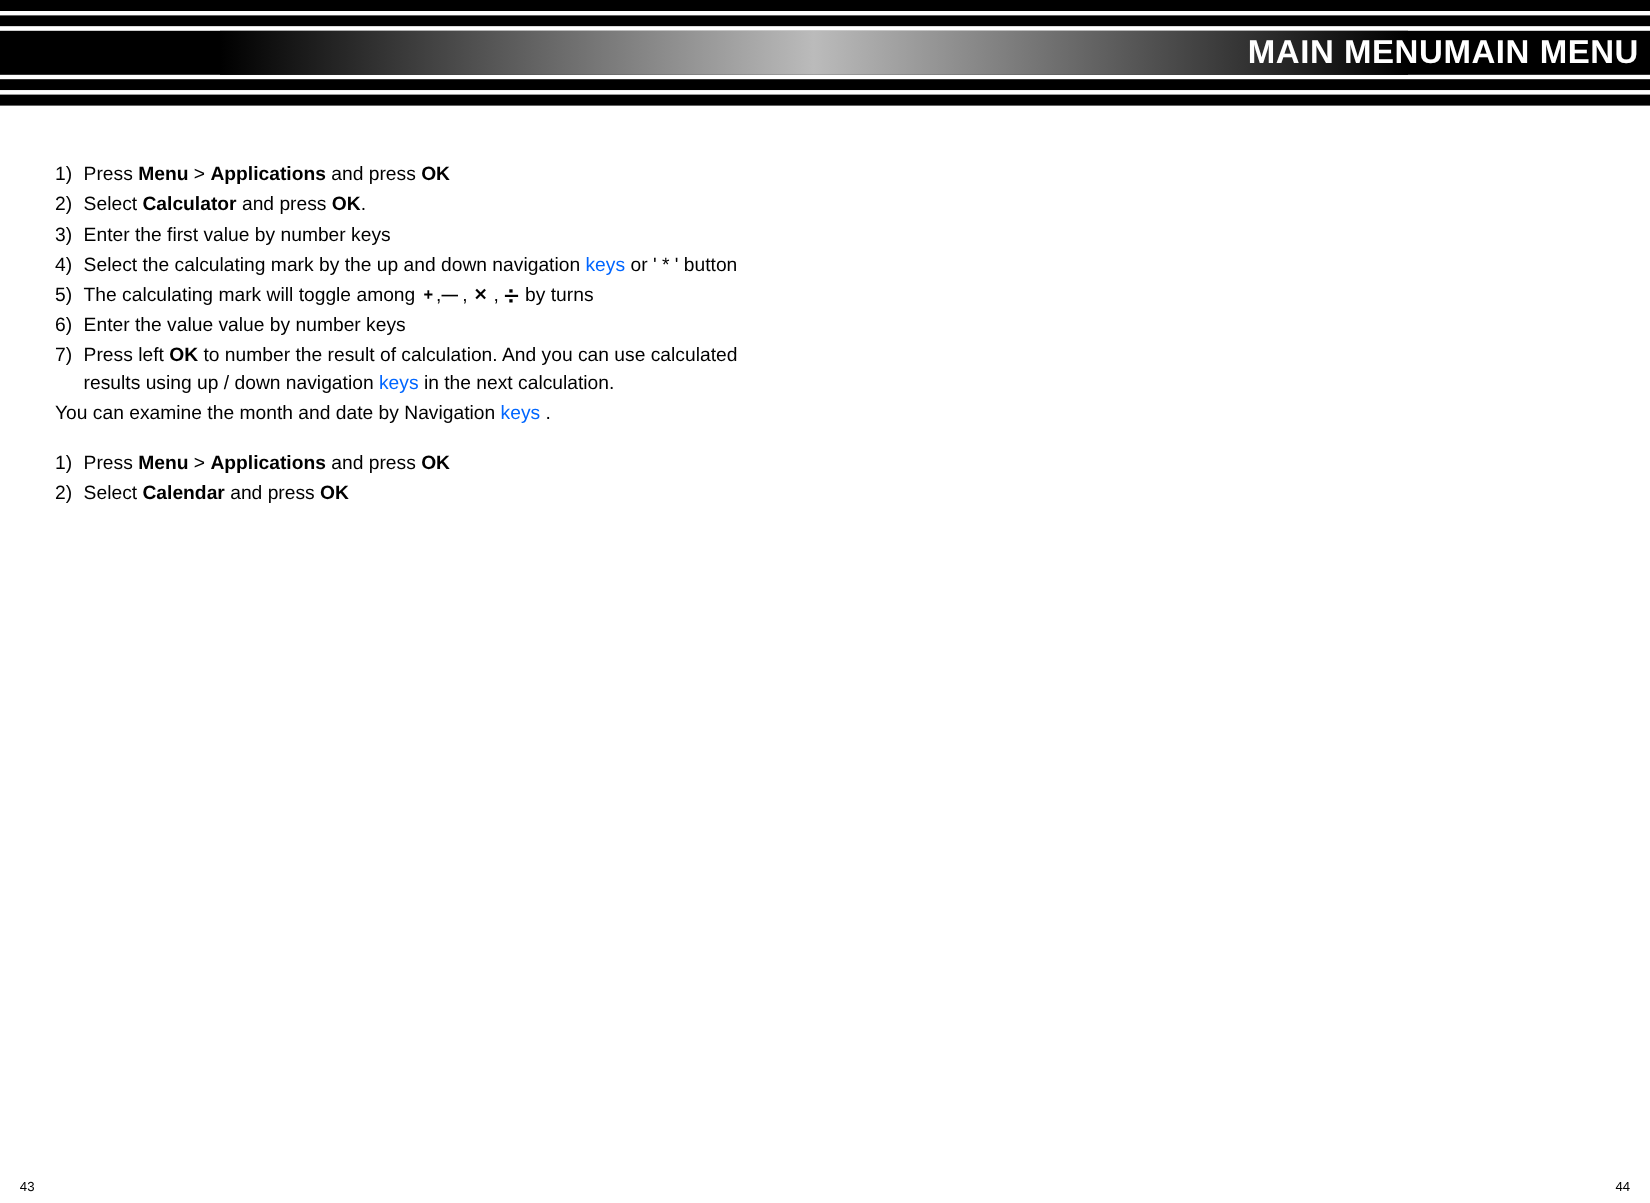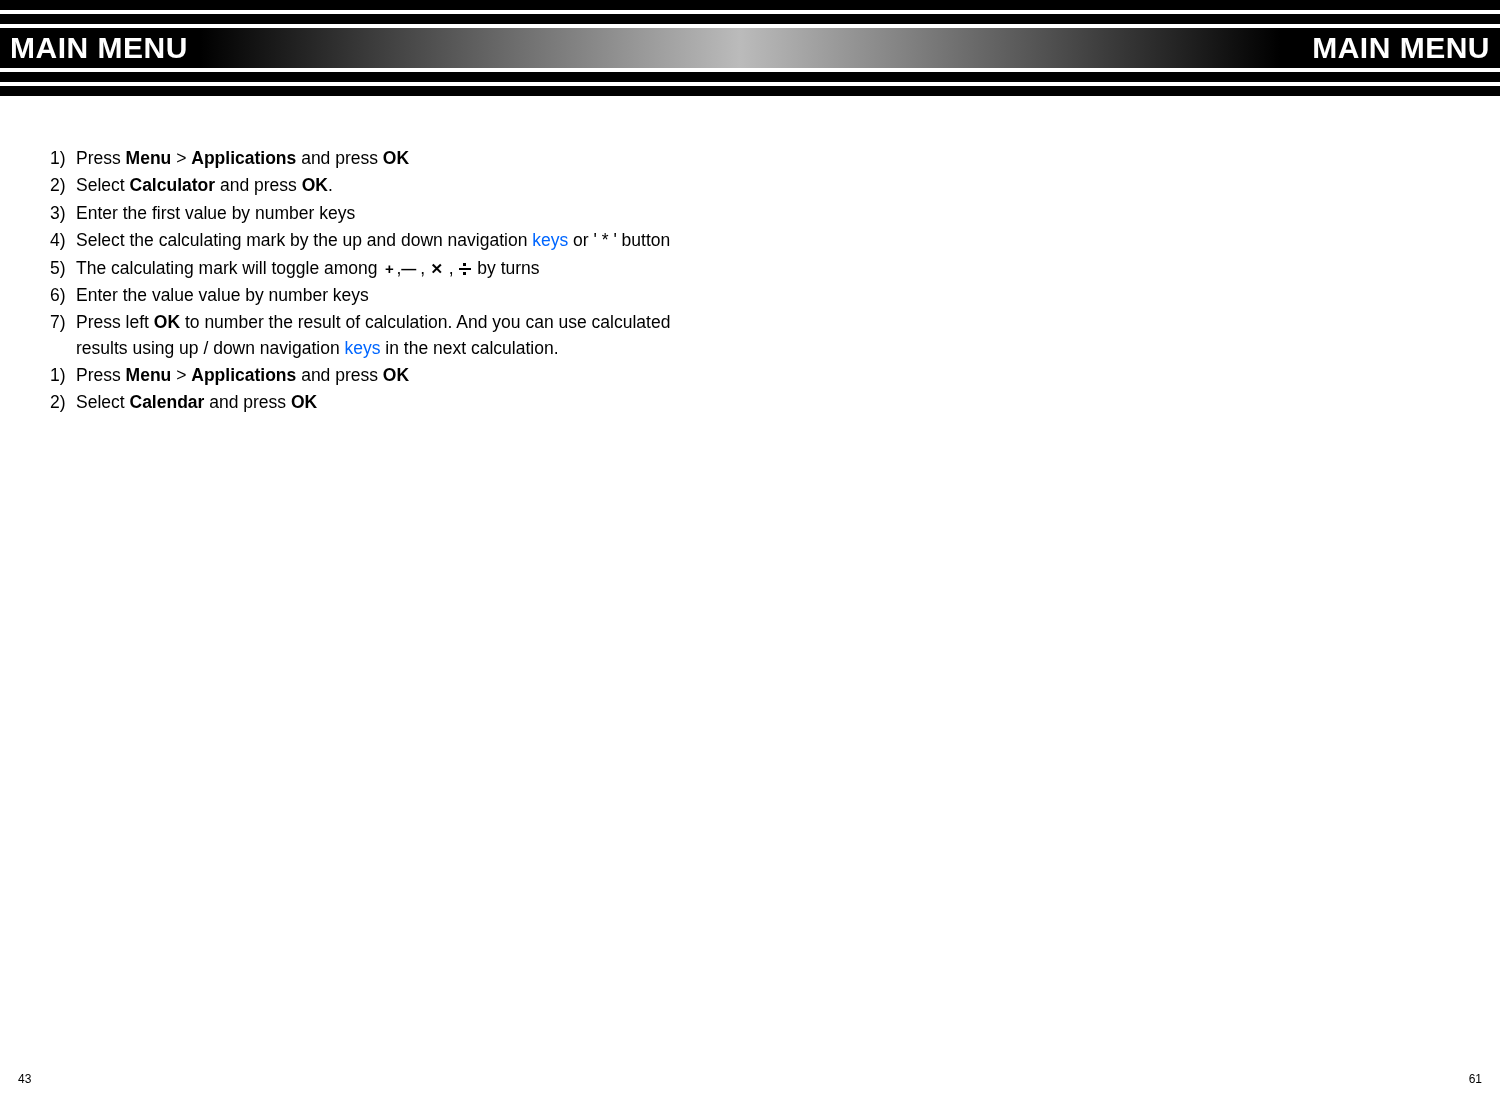--- a/index.html
+++ b/index.html
@@ -14,21 +14,21 @@
   .header-stripes {
     width: 100%;
   }
   .stripe { width: 100%; }
   .stripe-black { background: #000; height: 10px; }
   .stripe-gap { background: #fff; height: 4px; }
   .title-band {
     height: 40px;
     position: relative;
     display: flex;
-    justify-content: space-between;
+    justify-content: flex-end;
     align-items: center;
     padding: 15px 10px;
     background: #000;
   }
   .title-band .gradient-center {
     position: absolute;
     left: 200px;
     right: 220px;
     top: 0;
     bottom: 0;
@@ -168,34 +168,37 @@
     <li>
       <span class="num-col">7)</span>
       <span class="li-body">
         <span>Press left </span><span class="bold">OK</span><span>  to number the result of calculation. And you can use calculated</span><br>
         <span>results using up / down navigation </span><span class="link">keys</span><span> in the next calculation.</span>
       </span>
     </li>
   </ol>
 
 
+  <div class="intro-line">
+    <span>You can examine the month and date by Navigation </span><span class="link">keys</span><span>  .</span>
+  </div>
 
   <ol>
     <li>
       <span class="num-col">1)</span>
       <span class="li-body">
         <span>Press </span><span class="bold">Menu</span><span> &gt; </span><span class="bold">Applications</span><span> and press </span><span class="bold">OK</span>
       </span>
     </li>
     <li>
       <span class="num-col">2)</span>
       <span class="li-body">
         <span>Select </span><span class="bold">Calendar</span><span> and press </span><span class="bold">OK</span>
       </span>
     </li>
   </ol>
 
 </div>
 
 <div class="footer">
   <span>43</span>
-  <span>61</span>
+  <span>44</span>
 </div>
 
 </body></html>

